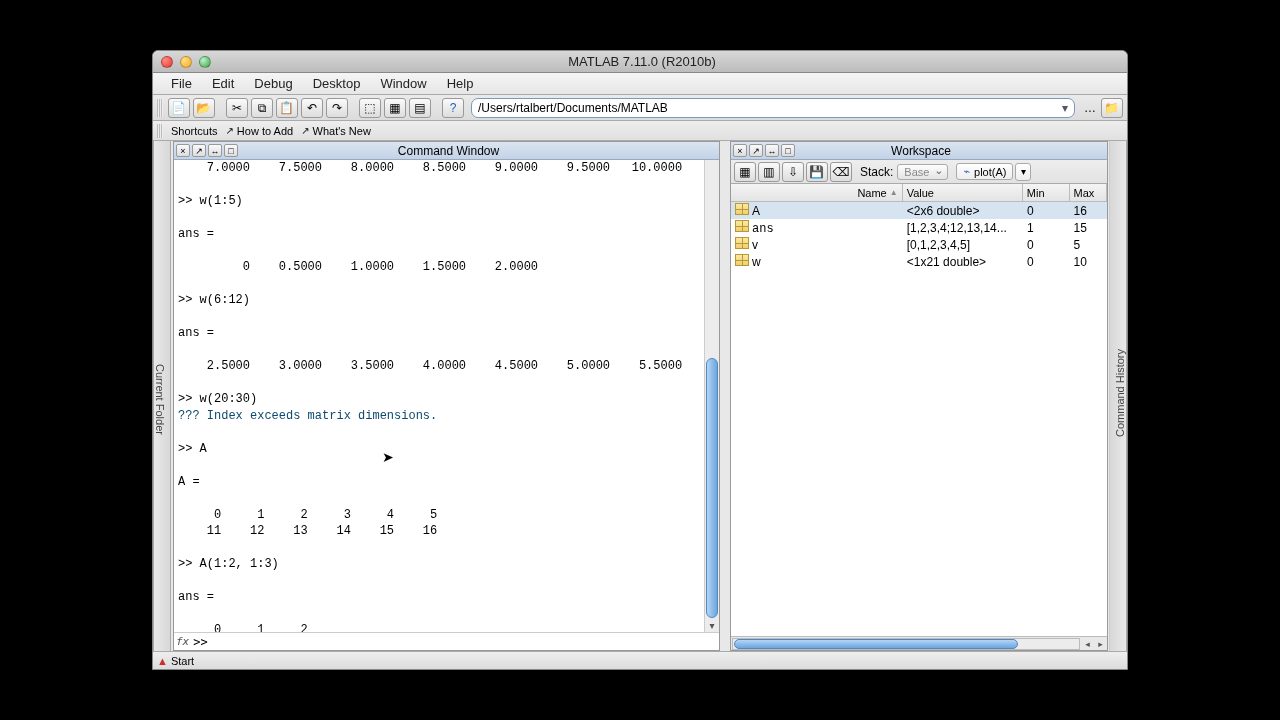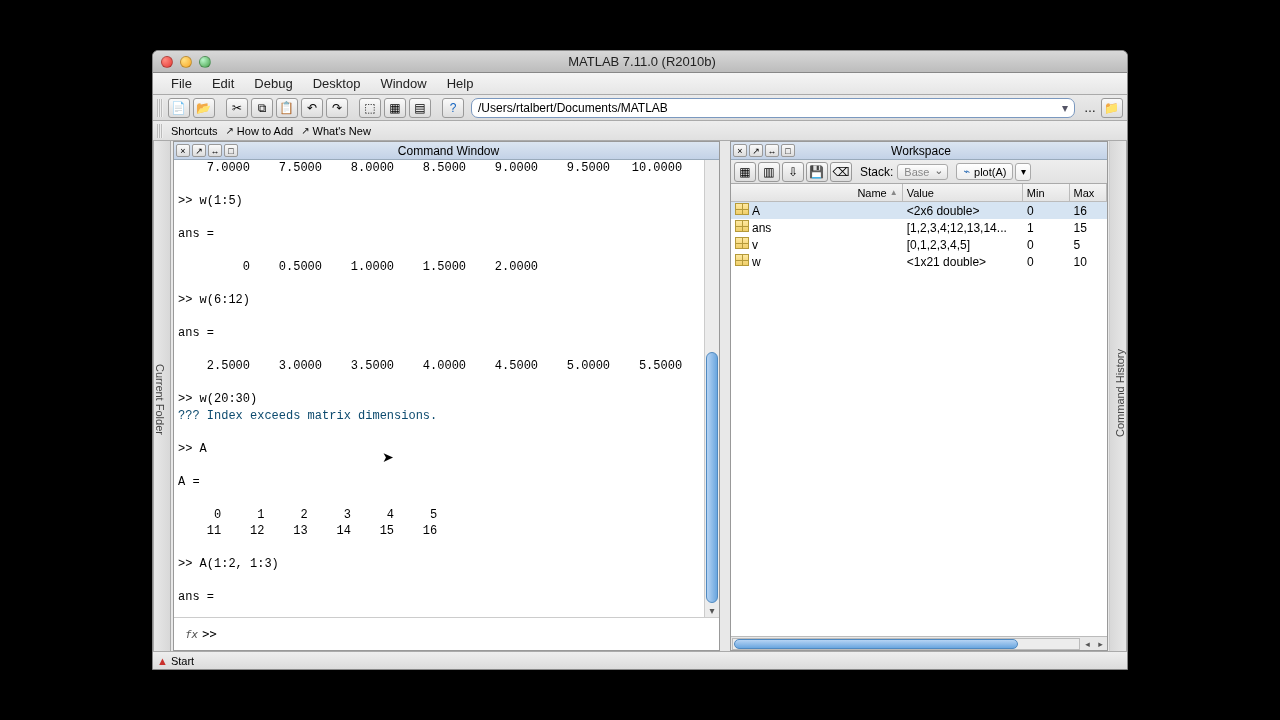--- a/index.html
+++ b/index.html
@@ -307,28 +307,28 @@
 }
 .cmd-vscroll .arr {
   position: absolute;
   bottom: 1px;
   left: 0; right: 0;
   text-align: center;
   font-size: 10px;
   color: #555;
 }
 .cmd-input {
-  height: 33px;
+  height: 18px;
   background: #fff;
   border-top: 1px solid #ccc;
   display: flex;
   align-items: center;
   font-family: Menlo, Monaco, monospace;
   font-size: 12px;
-  padding-left: 11px;
+  padding-left: 2px;
 }
 .cmd-input .fx { font-style: italic; color: #555; margin-right: 4px; font-size: 11px; }
 .statusbar {
   height: 18px;
   background: linear-gradient(#eee, #dcdcdc);
   border-top: 1px solid #aaa;
   display: flex;
   align-items: center;
   padding-left: 4px;
   font-size: 11px;
@@ -467,21 +467,21 @@
           <div class="col" style="width: 40px;">Max</div>
         </div>
       <div class="ws-body" id="ws-body">
           <div class="ws-row sel">
             <div class="cell" style="width: 186px;"><span class="ws-icon"></span><span>A</span></div>
             <div class="cell" style="width: 130px;">&lt;2x6 double&gt;</div>
             <div class="cell" style="width: 50px;">0</div>
             <div class="cell" style="width: 40px;">16</div>
           </div>
           <div class="ws-row">
-            <div class="cell" style="width: 186px;"><span class="ws-icon"></span><span>ans</span></div>
+            <div class="cell" style="width: 186px; font-family: Liberation Mono, monospace;"><span class="ws-icon"></span><span>ans</span></div>
             <div class="cell" style="width: 130px;">[1,2,3,4;12,13,14...</div>
             <div class="cell" style="width: 50px;">1</div>
             <div class="cell" style="width: 40px;">15</div>
           </div>
           <div class="ws-row">
             <div class="cell" style="width: 186px;"><span class="ws-icon"></span><span>v</span></div>
             <div class="cell" style="width: 130px;">[0,1,2,3,4,5]</div>
             <div class="cell" style="width: 50px;">0</div>
             <div class="cell" style="width: 40px;">5</div>
           </div>

